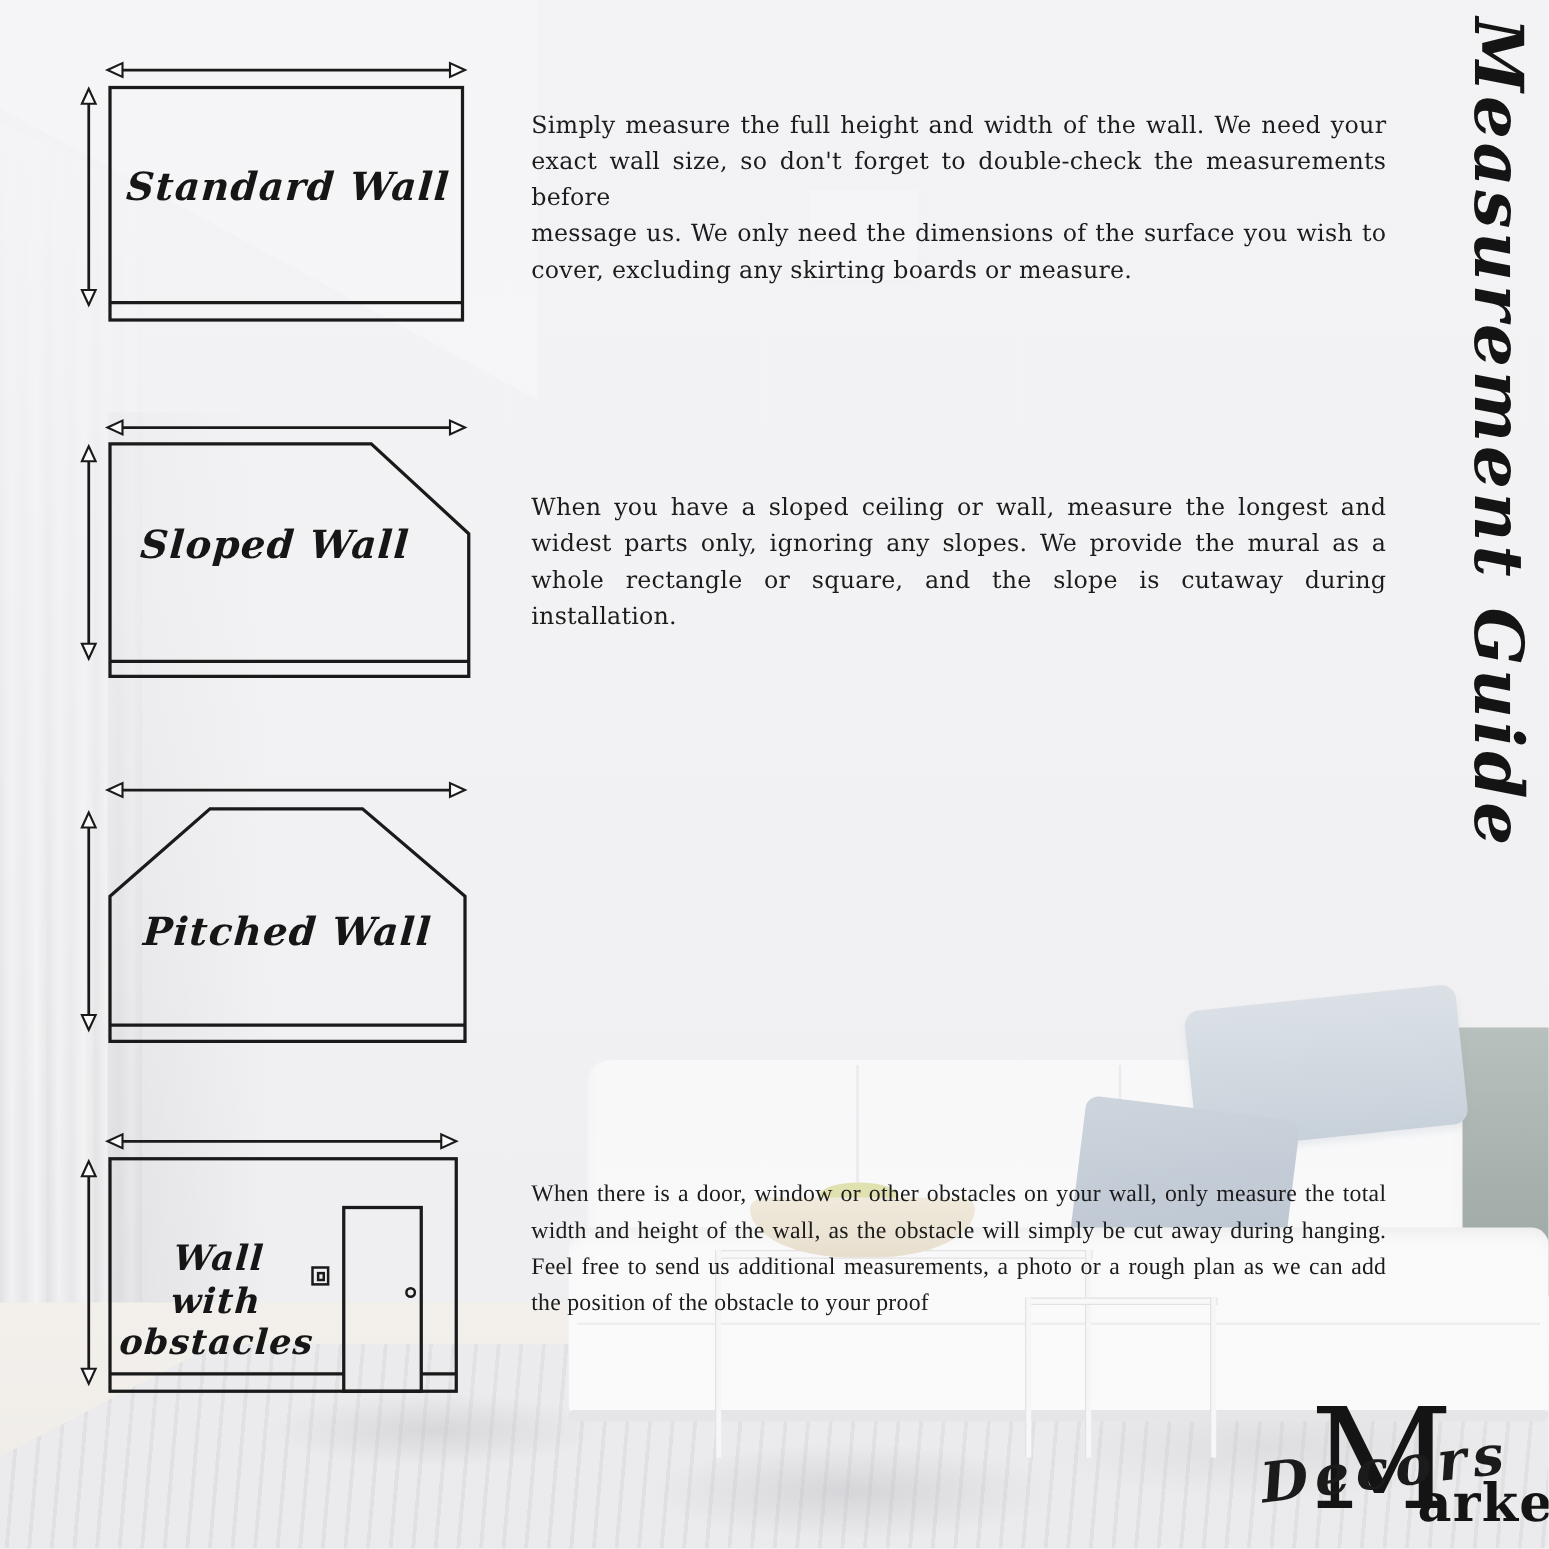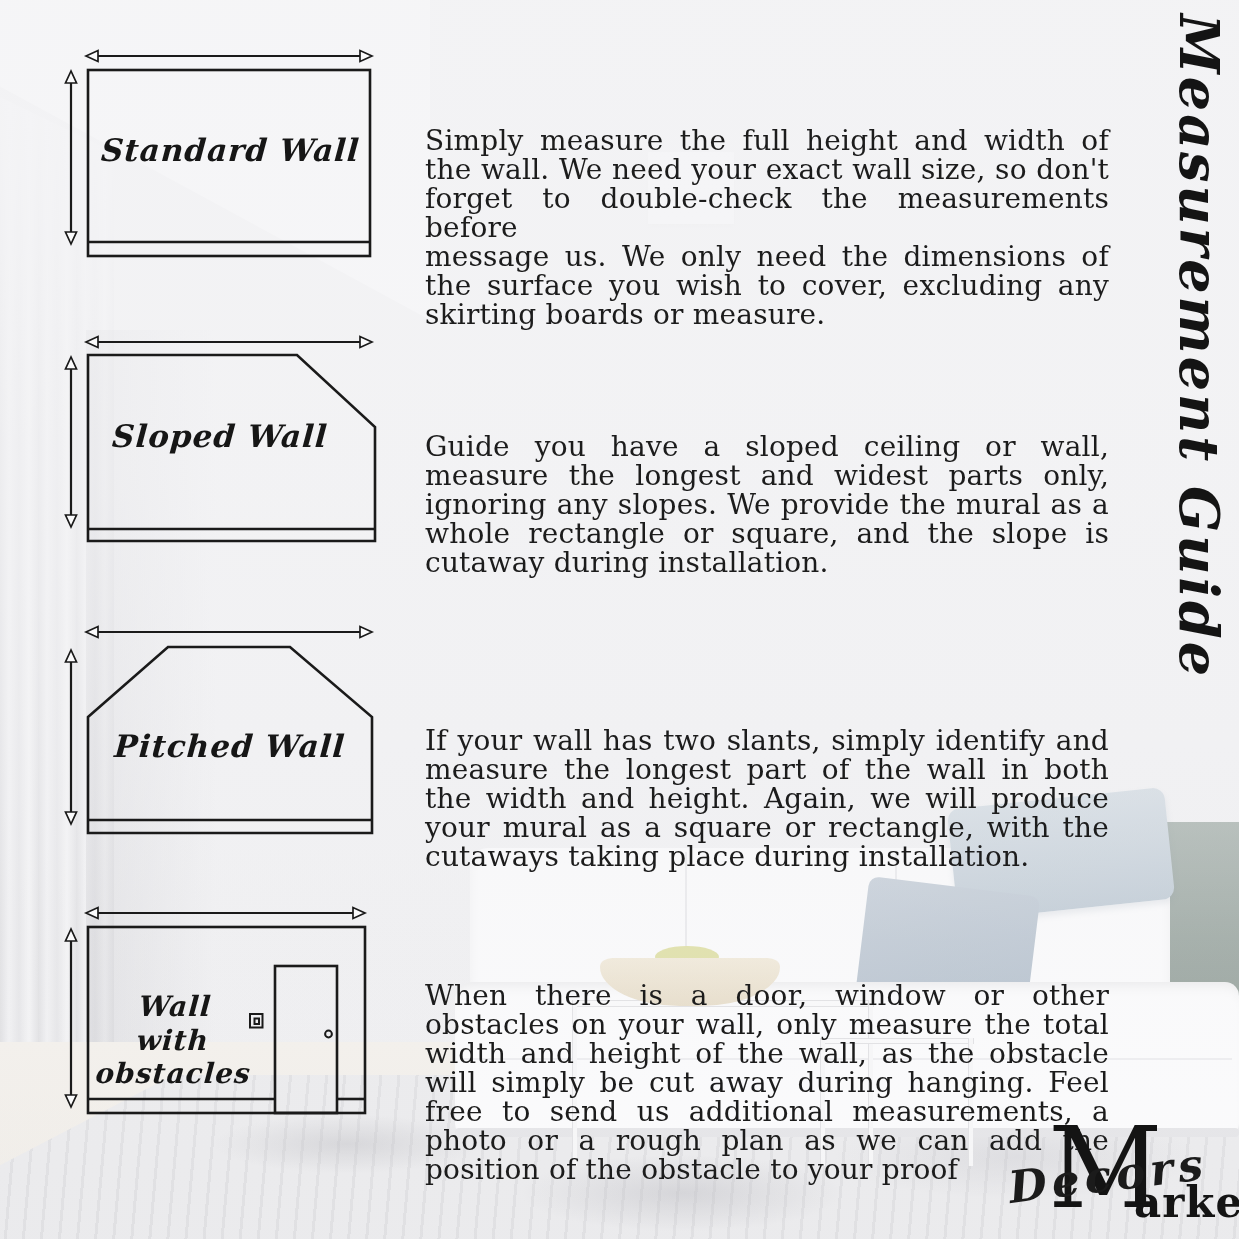--- a/index.html
+++ b/index.html
@@ -68,21 +68,21 @@
   .diagrams polygon.ah{fill:#fbfbfc;stroke:#1a1a1a;stroke-width:1.7;stroke-linejoin:miter;}
   .diagrams rect.small{stroke-width:2;}
   .diagrams circle{stroke-width:2;}
   .wall-label{
     position:absolute;font-family:"DejaVu Serif",serif;font-style:italic;font-weight:700;
     color:#161616;text-align:center;font-size:31px;letter-spacing:1px;transform:skewX(-4deg);
   }
   
   .para{
     position:absolute;left:425px;width:684px;color:#1c1c1c;
-    font-size:28px;line-height:29px;text-align:justify;letter-spacing:.2px;margin-top:40px;
+    font-size:19px;line-height:29px;text-align:justify;letter-spacing:.2px;
   }
   
   .vertical-title{
     position:absolute;top:14px;right:8px;height:545px;
     writing-mode:vertical-rl;text-orientation:mixed;
     font-family:"DejaVu Serif",serif;font-style:italic;font-weight:700;
     font-size:54px;letter-spacing:3px;color:#141414;white-space:nowrap;
   }
   
   .logo{position:absolute;left:1022px;top:1126px;width:212px;height:112px;color:#141414;}
@@ -192,23 +192,22 @@
 
   <div class="wall-label" style="left:98px;top:132px;width:265px;">Standard Wall</div>
   <div class="wall-label" style="left:95px;top:418px;width:250px;">Sloped Wall</div>
   <div class="wall-label" style="left:100px;top:728px;width:260px;">Pitched Wall</div>
   <div class="wall-label" style="left:98px;top:990px;width:150px;font-size:28px;line-height:1.2;">Wall with obstacles</div>
 
   <div class="para" style="top:86px;">
     <div>Simply measure the full height and width of the wall. We need your exact wall size, so don't forget to double-check the measurements before</div>
     <div>message us. We only need the dimensions of the surface you wish to cover, excluding any skirting boards or measure.</div>
   </div>
-  <div class="para" style="top:392px;">Guide you have a sloped ceiling or wall, measure the longest and widest parts only, ignoring any slopes. We provide the mural as a whole rectangle or square, and the slope is cutaway during installation.</div>
-  <div class="para" style="top:686px;">If your wall has two slants, simply identify and measure the longest part of the wall in both the width and height. Again, we will produce your mural as a square or rectangle, with the cutaways taking place during installation.</div>
-  <div class="para" style="top:941px;">When there is a door, window or other obstacles on your wall, only measure the total width and height of the wall, as the obstacle will simply be cut away during hanging. Feel free to send us additional measurements, a photo or a rough plan as we can add the position of the obstacle to your proof</div>
+  <div class="para" style="top:392px;">When you have a sloped ceiling or wall, measure the longest and widest parts only, ignoring any slopes. We provide the mural as a whole rectangle or square, and the slope is cutaway during installation.</div>
+  <div class="para" style="top:941px;font-family:Liberation Serif, serif;">When there is a door, window or other obstacles on your wall, only measure the total width and height of the wall, as the obstacle will simply be cut away during hanging. Feel free to send us additional measurements, a photo or a rough plan as we can add the position of the obstacle to your proof</div>
 
   <div class="vertical-title">Measurement Guide</div>
 
   <div class="logo">
     <span class="logo-m">M</span>
     <span class="logo-script">Decors</span>
     <span class="logo-suffix">arket</span>
   </div>
 
 </div>

